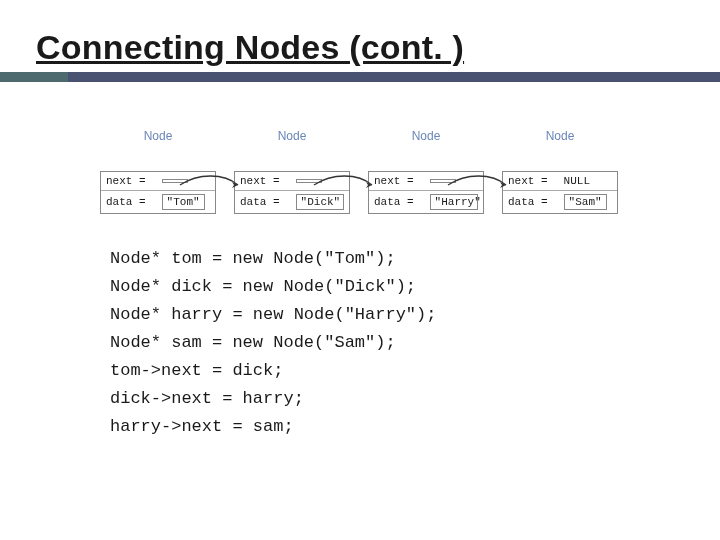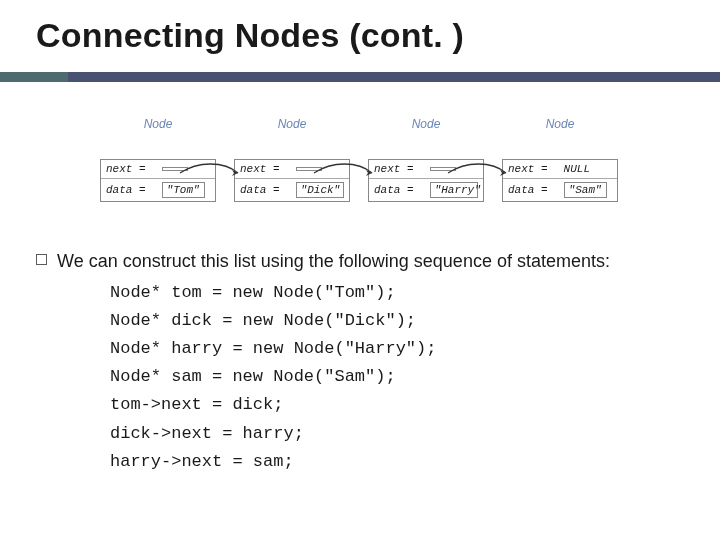--- a/index.html
+++ b/index.html
@@ -15,43 +15,43 @@
   }
   .slide {
     width: 100%;
     height: 100%;
     padding: 16px 36px 20px 36px;
     position: relative;
   }
   .title {
     font-size: 34px;
     font-weight: bold;
-    margin: 0 0 12px 0;
+    margin: 12px 0 12px 0;
     letter-spacing: 0.2px;
+    text-decoration: underline;
   }
   .rule {
     display: flex;
     height: 10px;
     position: absolute;
     left: 0; right: 0;
     top: 72px;
   }
   .rule .short {
     width: 68px;
     background: #4d6a6f;
   }
   .rule .long {
     flex: 1;
     background: #4a5272;
   }
   .diagram-wrap {
     margin-top: 62px;
     display: flex;
     justify-content: center;
-    font-style: italic;
   }
   .diagram {
     position: relative;
     width: 520px;
     height: 110px;
   }
   .node {
     position: absolute;
     width: 116px;
     top: 0;
@@ -192,24 +192,20 @@
         <path d="M60 14 l -6 -3 l 2 3 l -2 3 z" fill="#333"></path>
       </svg>
       <svg class="arrow" style="left:346px; top:42px; width:70px; height:28px">
         <path d="M2 14 C 20 2, 46 2, 60 14" stroke="#333" fill="none" stroke-width="1.3"></path>
         <path d="M60 14 l -6 -3 l 2 3 l -2 3 z" fill="#333"></path>
       </svg>
 
     </div>
   </div>
 
-  <div class="body-text">
-    <div class="bullet"></div>
-    <div>We can construct this list using the following sequence of statements:</div>
-  </div>
 
   <div class="code"><span>Node* tom = new Node("Tom");</span>
 <span>Node* dick = new Node("Dick");</span>
 <span>Node* harry = new Node("Harry");</span>
 <span>Node* sam = new Node("Sam");</span>
 <span>tom-&gt;next = dick;</span>
 <span>dick-&gt;next = harry;</span>
 <span>harry-&gt;next = sam;</span></div>
 
 </div>

